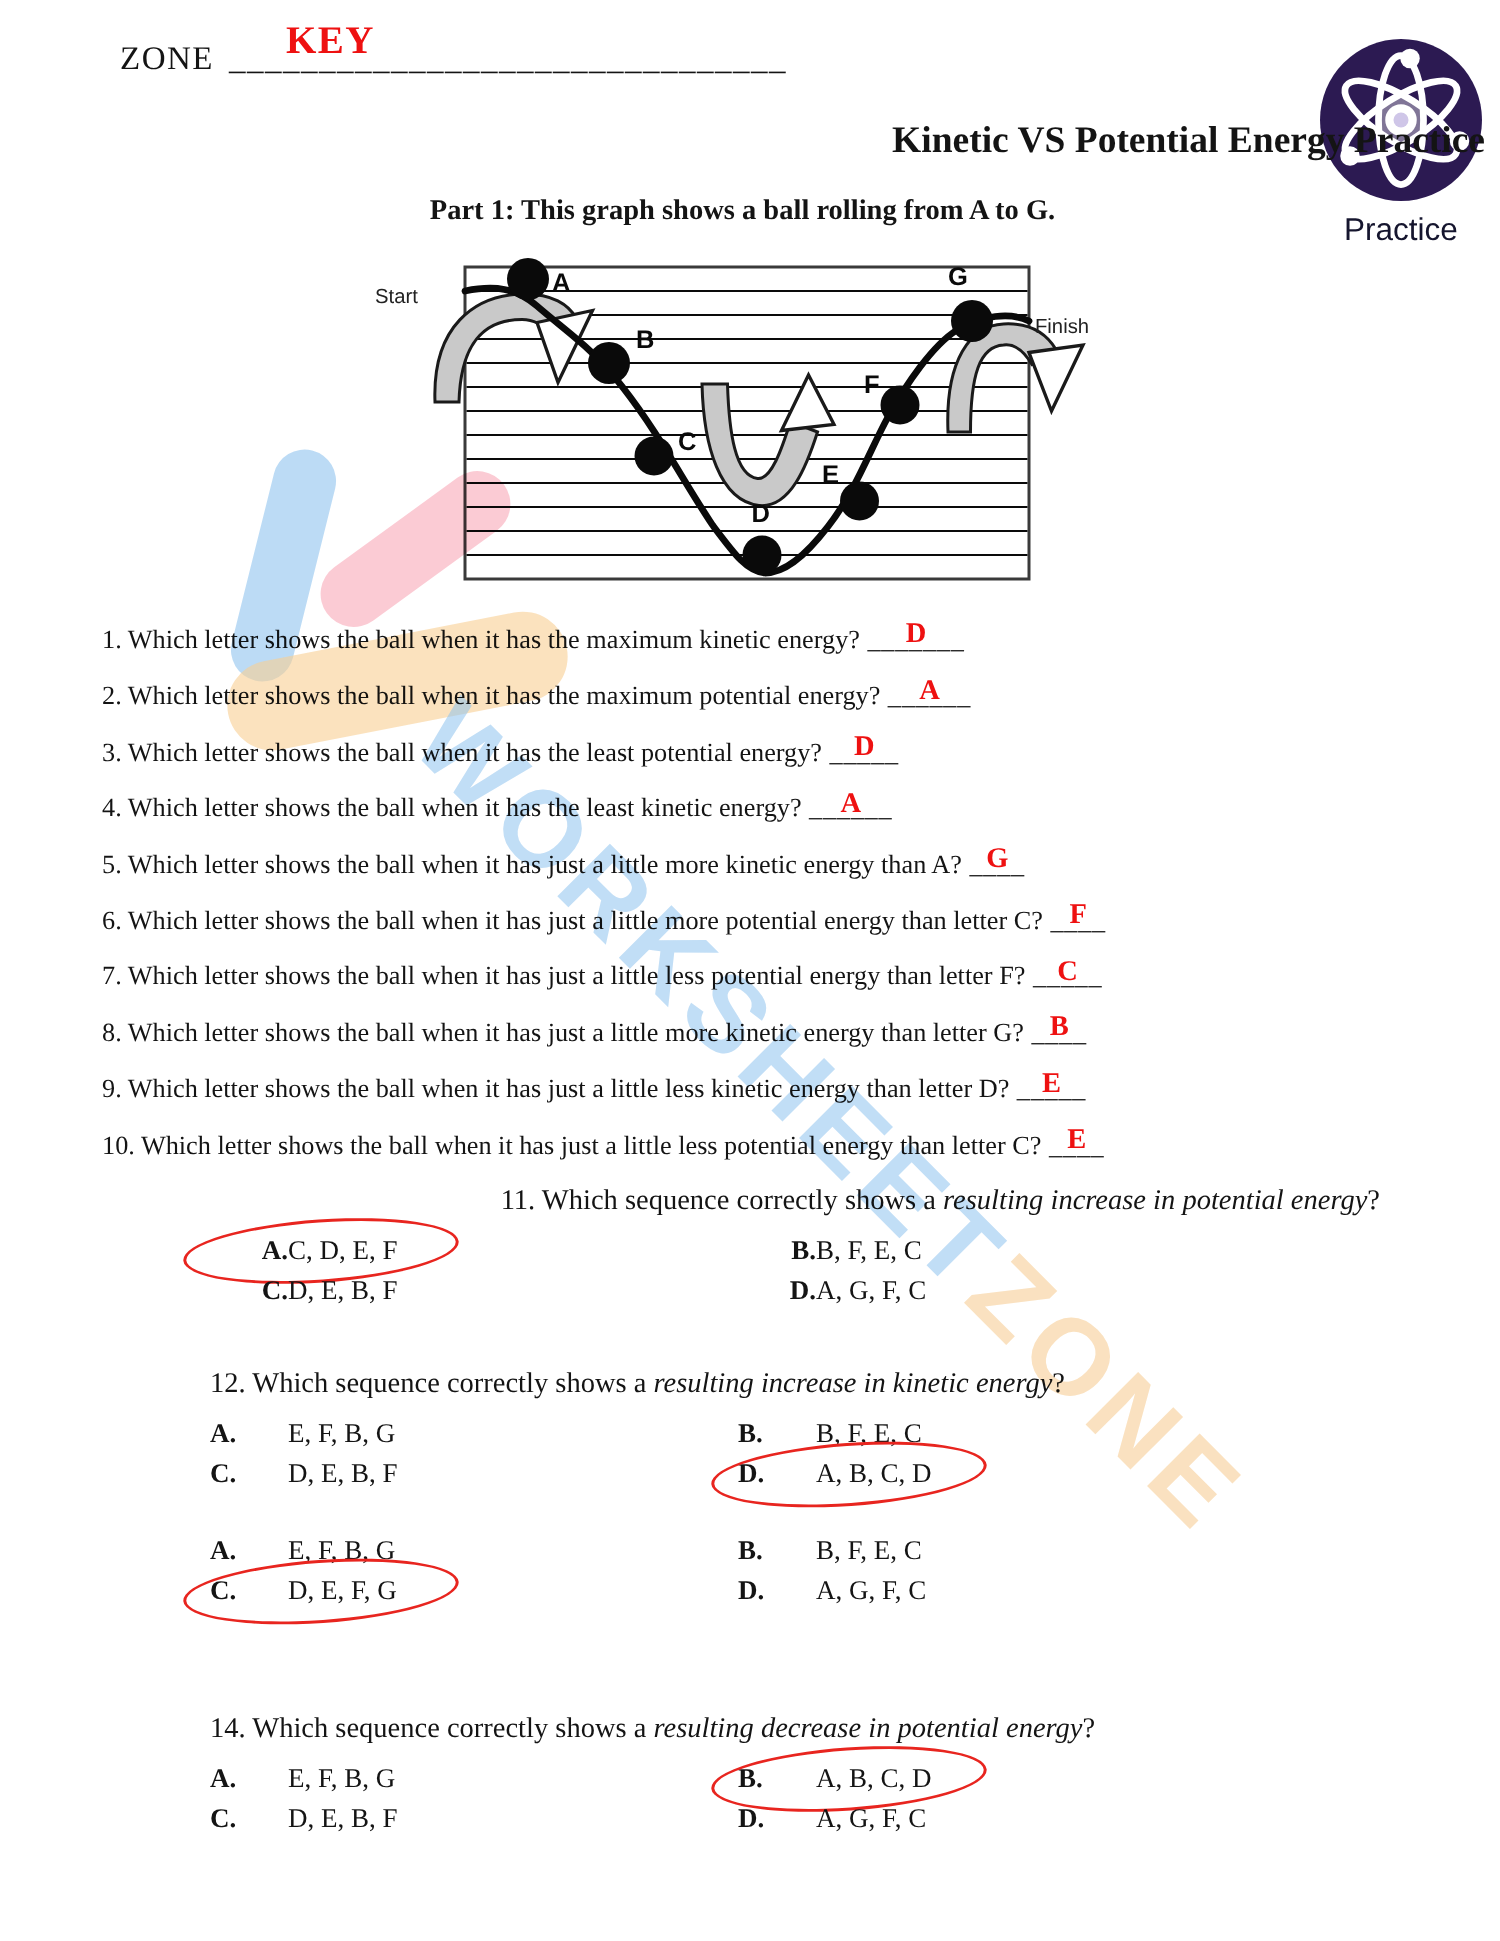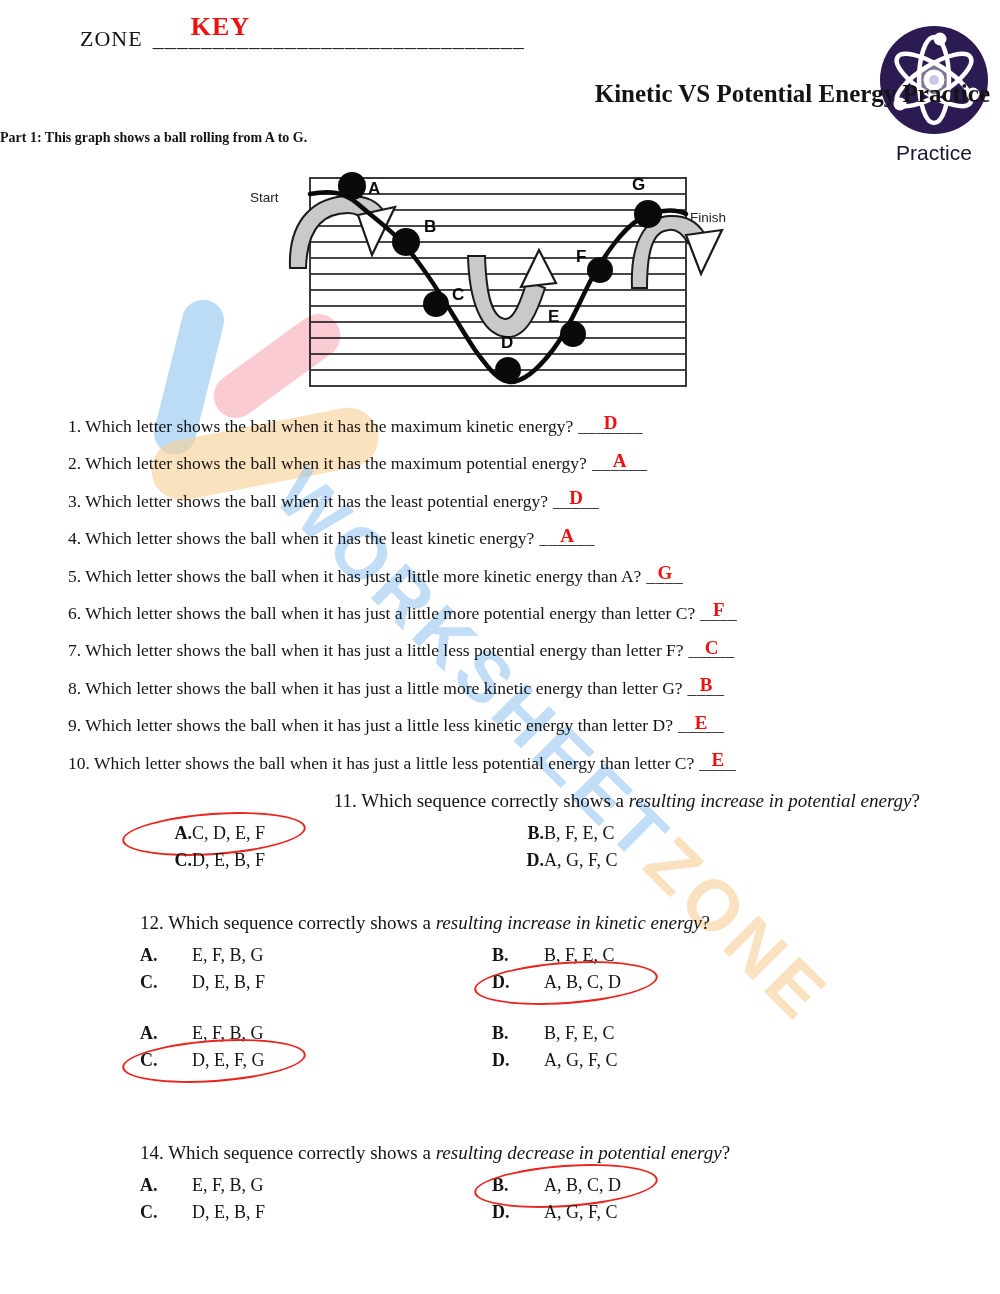--- a/index.html
+++ b/index.html
@@ -9,21 +9,21 @@
   
   #name-row{position:absolute;left:80px;top:26px;display:flex;align-items:baseline;font-size:22px;}
   #name-row .nlabel{letter-spacing:1px;}
   #name-row .nblank{position:relative;display:inline-block;margin-left:10px;letter-spacing:1px;}
   #name-row .nkey{position:absolute;left:38px;bottom:10px;color:var(--answer-red);font-weight:bold;font-size:26px;letter-spacing:1px;}
 
   #logo{position:absolute;left:876px;top:24px;width:116px;text-align:center;}
   #logo .caption{font-family:"Liberation Sans",sans-serif;font-size:21px;color:#15152e;margin-top:1px;}
 
   #title{position:absolute;top:80px;left:0;width:990px;text-align:right;font-size:25px;font-weight:bold;}
-  #part1{position:absolute;top:130px;left:0;width:990px;text-align:left;font-size:14px;font-weight:bold;}
+  #part1{position:absolute;top:130px;left:0;width:990px;text-align:center;font-size:19px;font-weight:bold;}
 
   
   #diagram{position:absolute;left:240px;top:170px;width:500px;height:230px;}
   #diagram text{font-family:"Liberation Sans",sans-serif;}
   .pt-label{font-size:17px;font-weight:bold;fill:#0a0a0a;}
   .edge-label{font-size:13.5px;fill:#222;}
 
   
   #fillqs{position:absolute;left:68px;top:408px;width:905px;}
   .fq{line-height:37.4px;white-space:nowrap;font-size:17.5px;}

